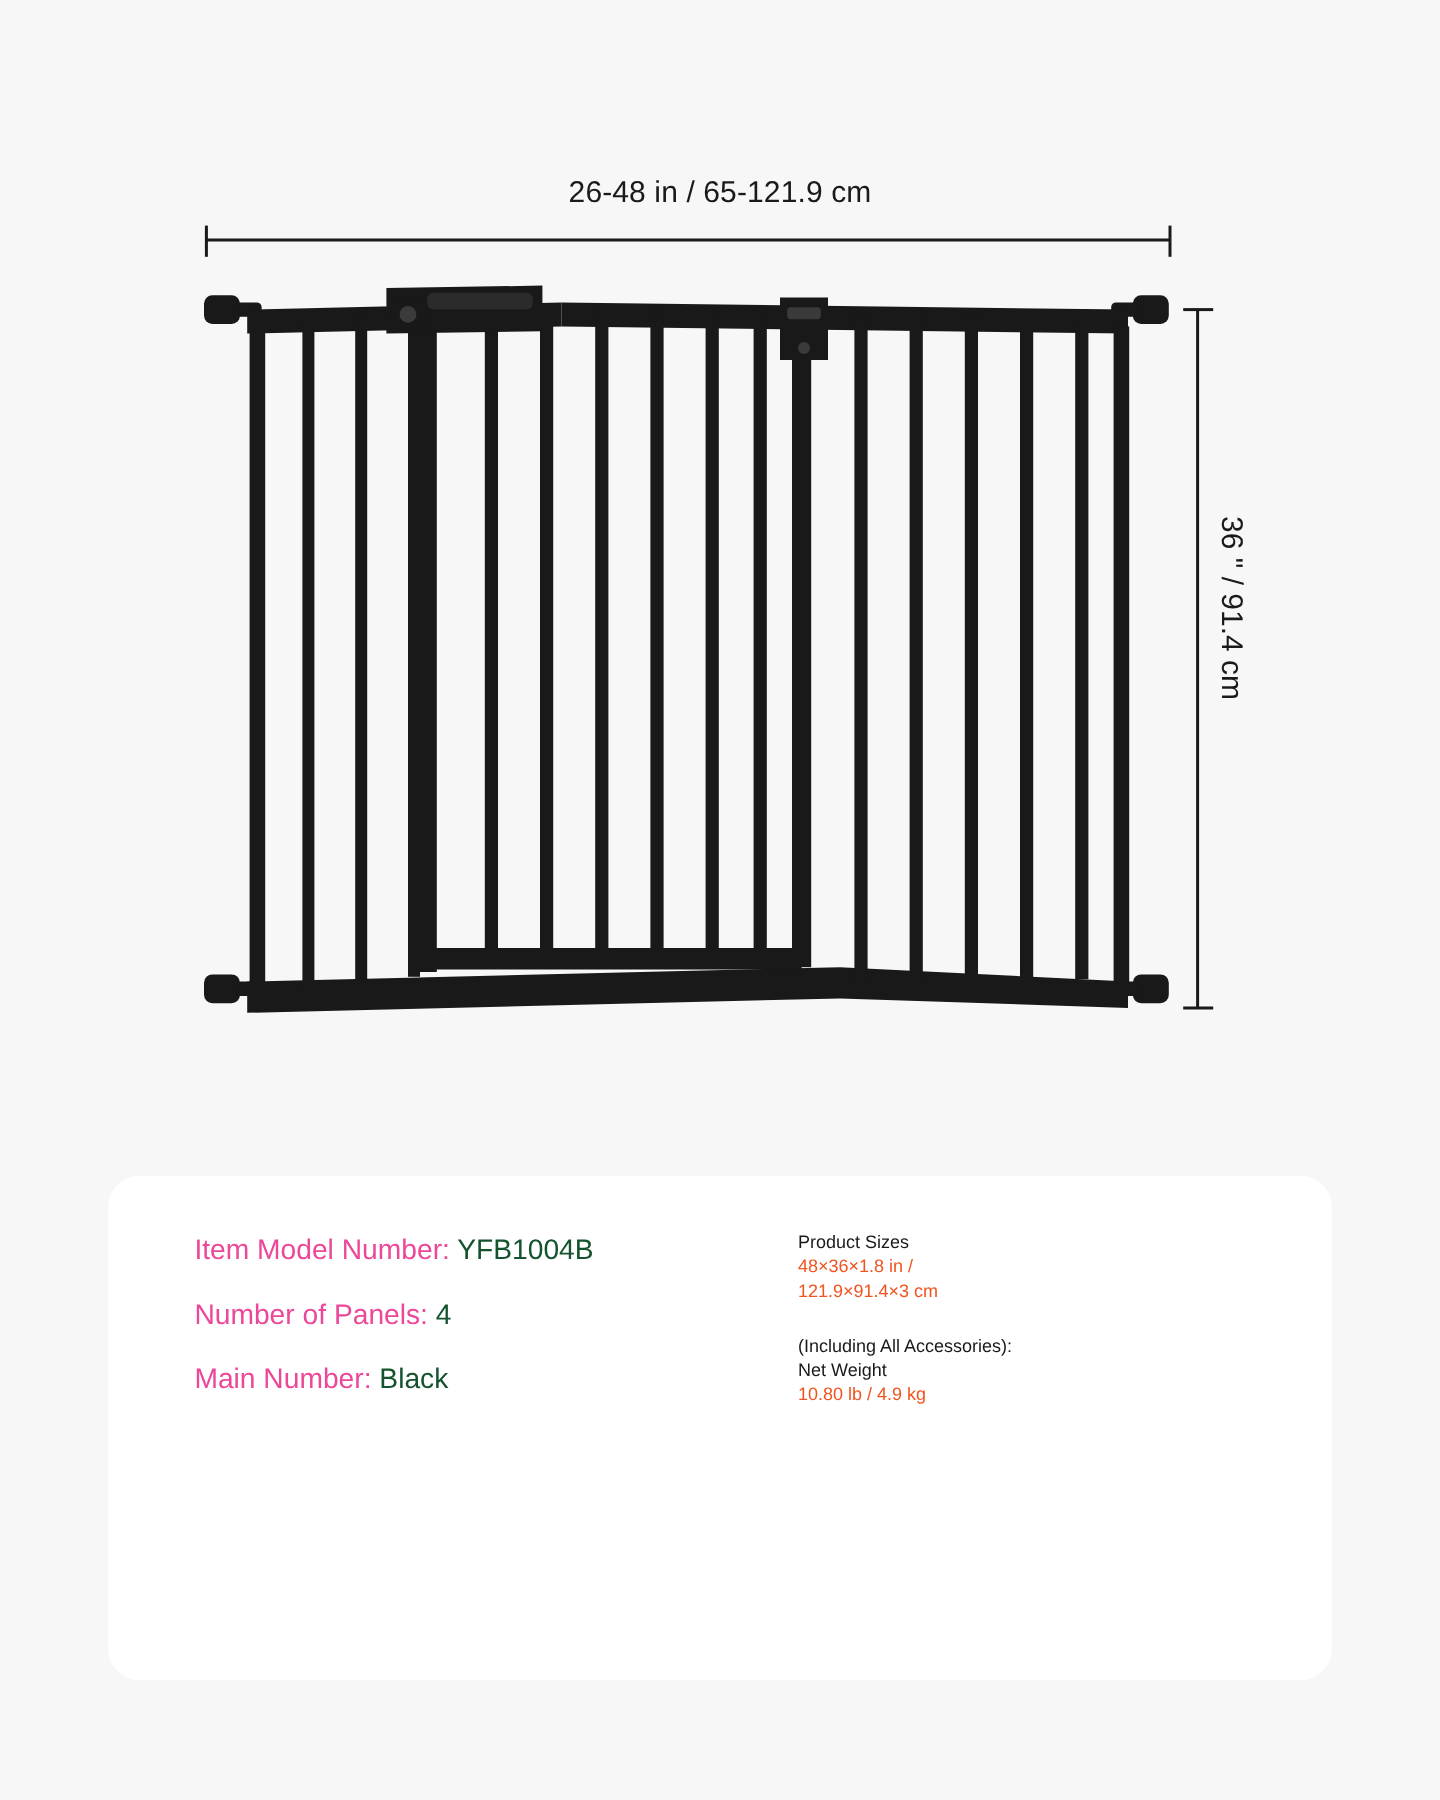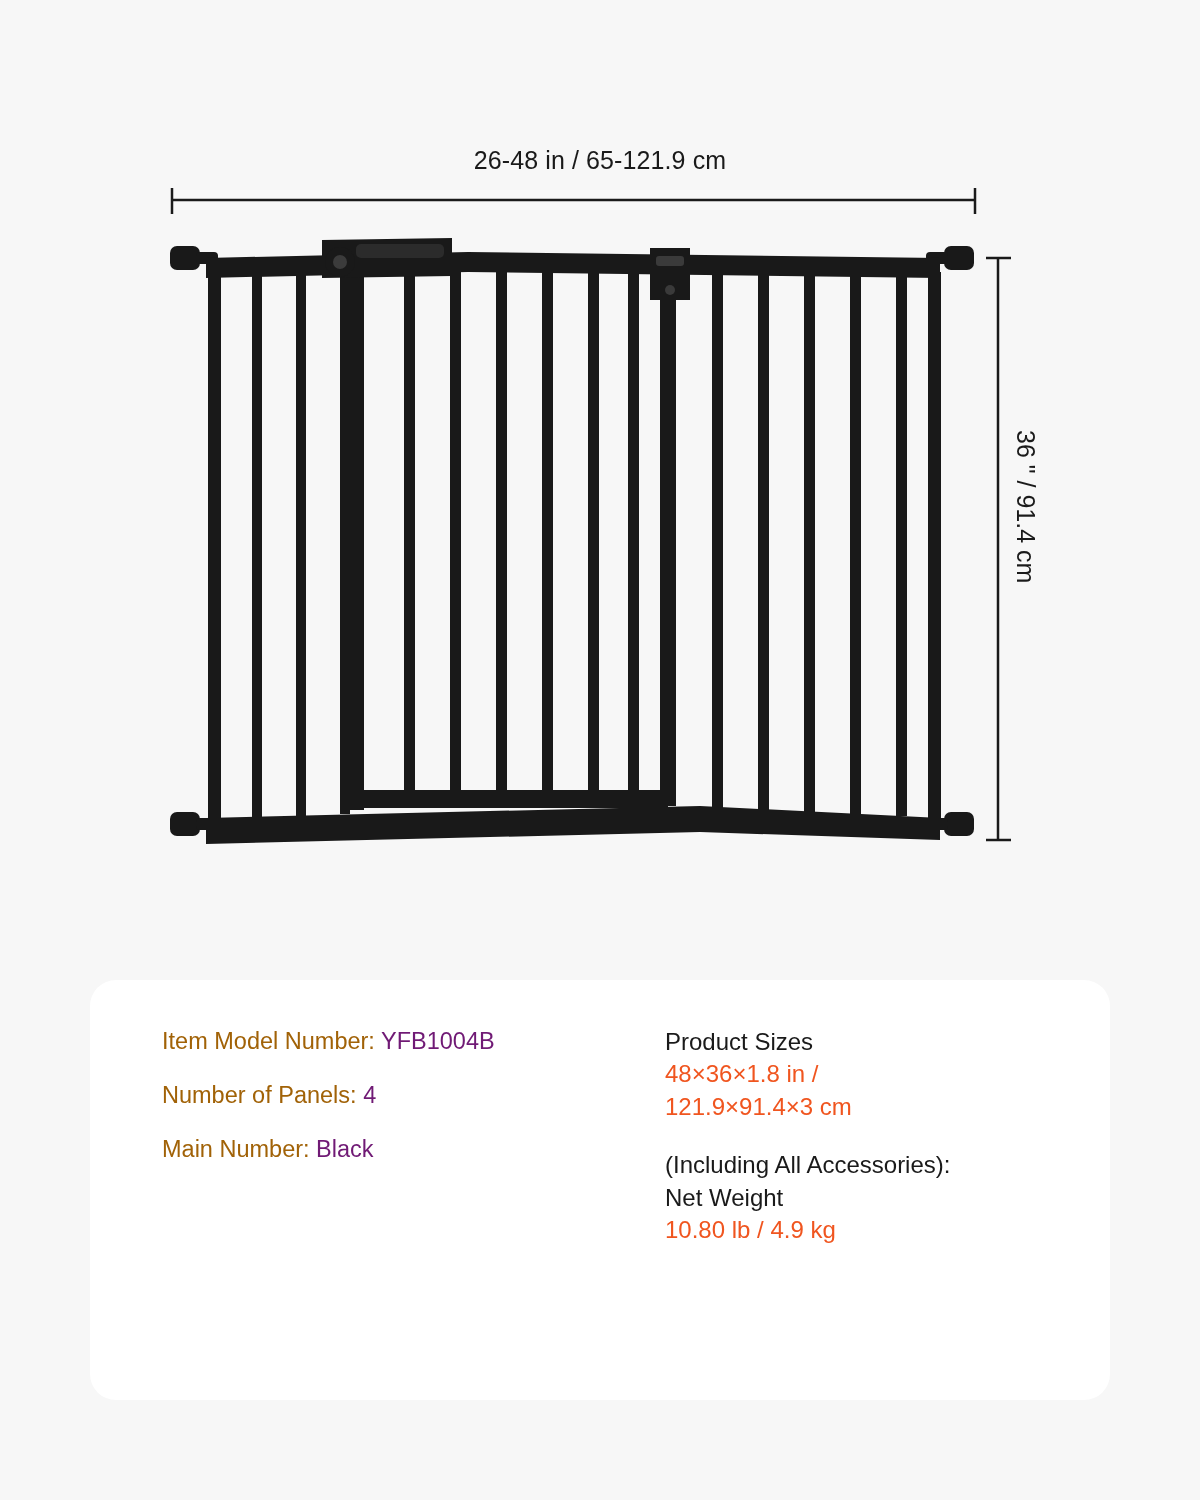--- a/index.html
+++ b/index.html
@@ -65,25 +65,25 @@
   }
   .spec-col.left { left: 72px; width: 440px; }
   .spec-col.right { left: 575px; width: 420px; }
 
   .spec-row {
     font-size: 23.5px;
     line-height: 1.32;
     margin-bottom: 23px;
     color: #1a1a1a;
   }
-  .spec-row .val { color: #701a75; }
-  .spec-row .lbl { color: #a16207; }
+  .spec-row .val { color: #14532d; }
+  .spec-row .lbl { color: #ec4899; }
 
   .spec-block {
-    font-size: 24px;
+    font-size: 15px;
     line-height: 1.35;
     margin-bottom: 26px;
   }
   .spec-block .lbl { display: block; color: #1a1a1a; }
   .spec-block .val { display: block; color: #f0551f; }
 </style>
 </head>
 <body>
 
 <div id="diagram">

